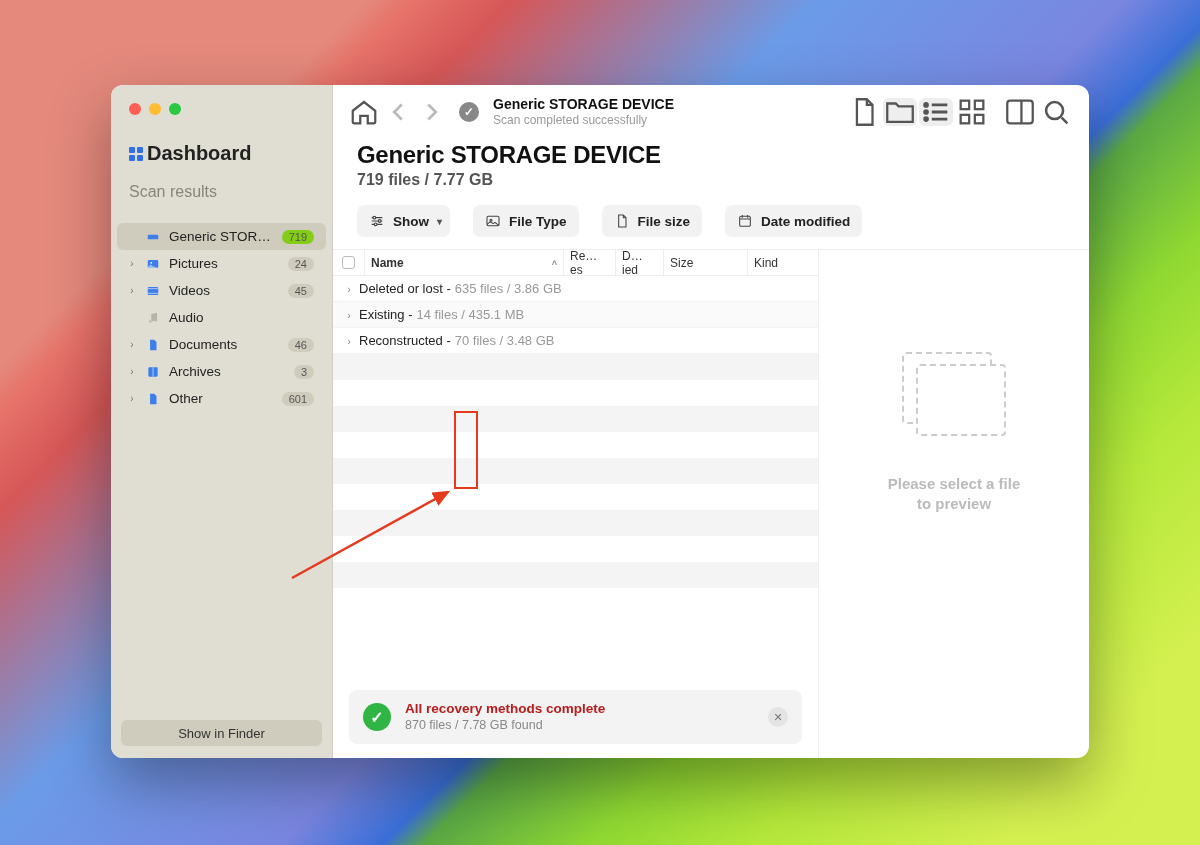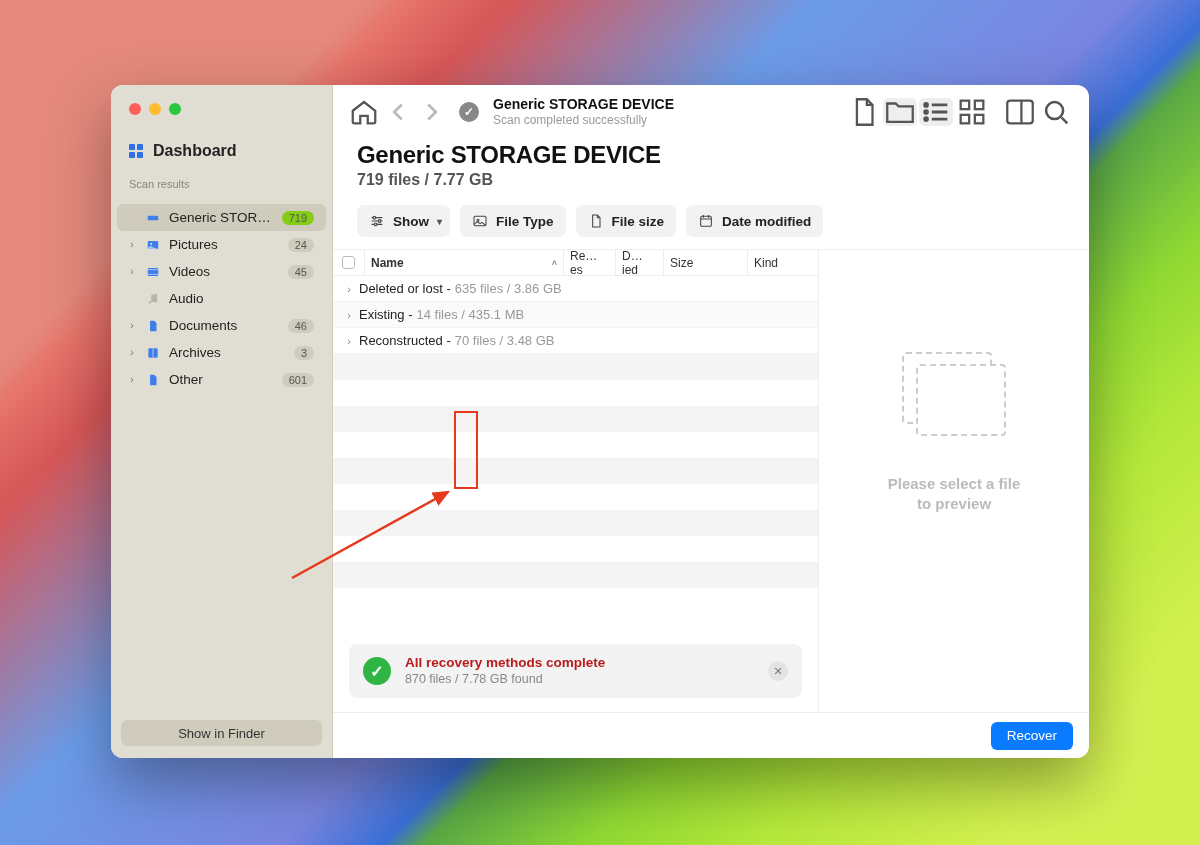--- a/index.html
+++ b/index.html
@@ -27,24 +27,24 @@
   .sidebar {
     width: 222px; flex-shrink: 0;
     background: #e0ded2;
     display: flex; flex-direction: column;
     padding-top: 18px;
     border-right: 1px solid #d0cec2;
   }
   .traffic { display: flex; gap: 8px; padding-left: 18px; margin-bottom: 22px; }
   .traffic span { width: 12px; height: 12px; border-radius: 50%; }
   .tl-close { background:#ff5f57; } .tl-min{background:#febc2e;} .tl-max{background:#28c840;}
-  .sb-dashboard { display:flex; align-items:center; gap:10px; padding: 5px 18px 14px; font-size:16px; font-weight:600; color:#222;}
+  .sb-dashboard { display:flex; align-items:center; gap:4px; padding: 5px 18px 14px; font-size:20px; font-weight:600; color:#222;}
   .dash-icon { width:14px; height:14px; display:grid; grid-template-columns:1fr 1fr; grid-template-rows:1fr 1fr; gap:2px;}
   .dash-icon i { background:#2f6fe8; border-radius:1px;}
-  .sb-section-label { font-size:11px; color:#88867b; padding: 4px 18px 14px; font-weight:500;}
+  .sb-section-label { font-size:16px; color:#88867b; padding: 4px 18px 22px; font-weight:500;}
   .sb-item {
     display:flex; align-items:center; gap:8px;
     padding: 6px 12px 6px 10px; margin: 0 6px;
     font-size:13.5px; color:#222; border-radius:6px;
     cursor:pointer;
   }
   .sb-item.active { background:#cfccbd; }
   .sb-item .chev { width:10px; color:#777; font-size:10px; text-align:center;}
   .sb-item.noexpand .chev { visibility:hidden;}
   .sb-icon { width:16px; height:14px; display:flex; align-items:center; justify-content:center;}
@@ -70,21 +70,21 @@
   .tb-check::after { content:"✓"; color:#fff; font-size:12px; font-weight:bold;}
   .tb-title-block { display:flex; flex-direction:column; line-height:1.2; }
   .tb-title { font-size:14px; font-weight:700; color:#111;}
   .tb-sub { font-size:12px; color:#999;}
   .tb-right { margin-left:auto; display:flex; align-items:center; gap:2px;}
   .tb-right .tb-btn { width:34px; height:28px;}
   .tb-right .tb-btn.sel { background:#eee; border-radius:6px;}
   .content-head { padding: 2px 24px 14px; }
   .content-title { font-size:24px; font-weight:800; color:#111; letter-spacing:-0.3px;}
   .content-sub { font-size:16px; font-weight:700; color:#555; margin-top:2px;}
-  .filters { display:flex; gap:10px; padding: 2px 24px 12px;}
+  .filters { display:flex; gap:23px; padding: 2px 24px 12px;}
   .filter-btn {
     height:32px; padding:0 12px; display:flex; align-items:center; gap:8px;
     background:#f2f2f2; border:none; border-radius:7px; font-size:13.5px;
     font-weight:600; color:#222; cursor:pointer;
   }
   .filter-btn svg { width:16px; height:16px; color:#444;}
   .filter-btn.show { padding-right:8px;}
   .filter-btn .caret { font-size:10px; color:#555;}
   
   .split { flex:1; display:flex; border-top:1px solid #eee; min-height:0;}
@@ -402,23 +402,20 @@
         <div class="prev-ill">
           <div class="fold back"></div>
             <div class="fold"></div>
         </div>
         <div class="prev-text">
           <span>Please select a file</span><br><span>to preview</span>
         </div>
       </div>
     </div>
 
-    <div class="bottom-bar">
-      <button class="recover-btn">Recover</button>
-    </div>
   </div>
 </div>
 
 <div class="annot-box" style="left:454px; top:411px; width:24px; height:78px;"></div>
 <svg class="annot-arrow" style="left:286px; top:484px; width:180px; height:100px;">
   <defs>
       <marker id="ah" markerWidth="8" markerHeight="8" refX="6" refY="3" orient="auto">
     <path d="M0,0 L7,3 L0,6 z" fill="#e63a1f"></path>
       </marker>
     </defs>

